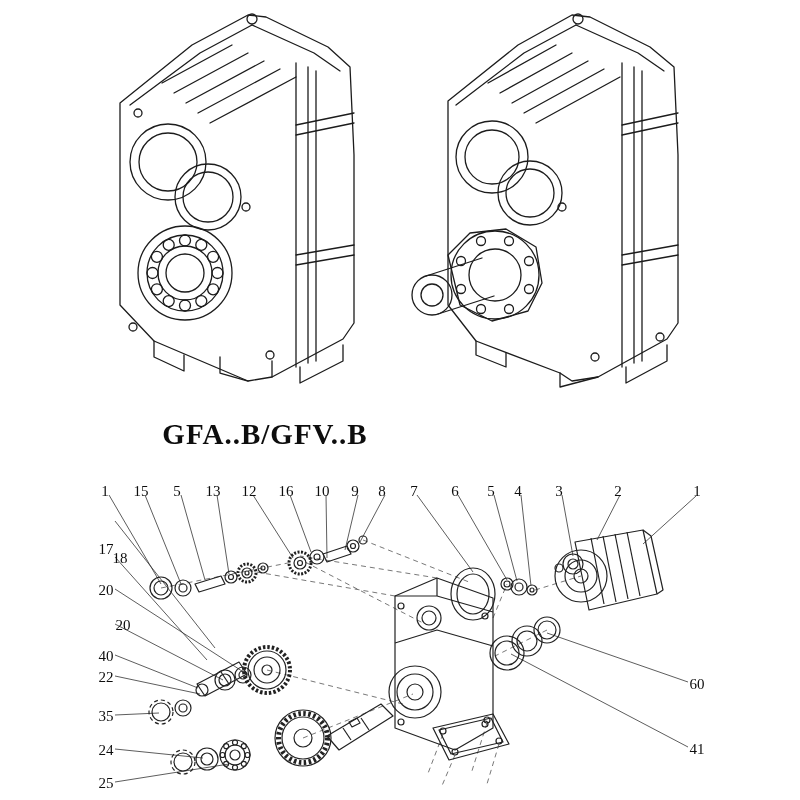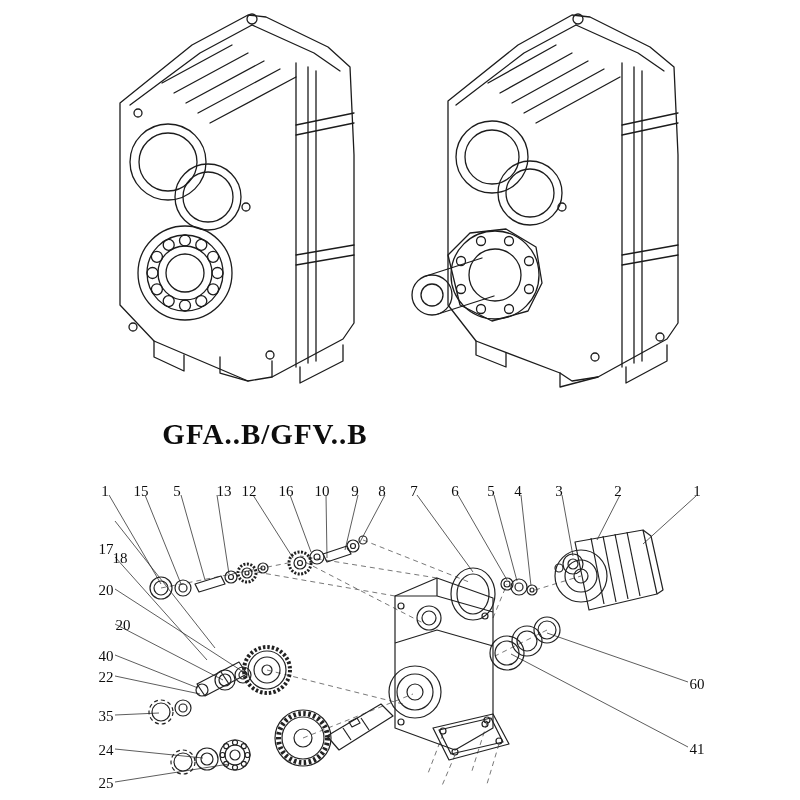--- a/index.html
+++ b/index.html
@@ -334,21 +334,21 @@
           <circle cx="404" cy="263" r="3"></circle>
             <circle cx="360" cy="274" r="3"></circle>
         </g>
       </g>
     </svg>
   </div>
 
   <span class="num" style="left:105px;top:491px">1</span>
   <span class="num" style="left:141px;top:491px">15</span>
   <span class="num" style="left:177px;top:491px">5</span>
-  <span class="num" style="left:224px;top:491px">13</span>
+  <span class="num" style="left:213px;top:491px">13</span>
   <span class="num" style="left:249px;top:491px">12</span>
   <span class="num" style="left:286px;top:491px">16</span>
   <span class="num" style="left:322px;top:491px">10</span>
   <span class="num" style="left:355px;top:491px">9</span>
   <span class="num" style="left:382px;top:491px">8</span>
   <span class="num" style="left:414px;top:491px">7</span>
   <span class="num" style="left:455px;top:491px">6</span>
   <span class="num" style="left:491px;top:491px">5</span>
   <span class="num" style="left:518px;top:491px">4</span>
   <span class="num" style="left:559px;top:491px">3</span>

